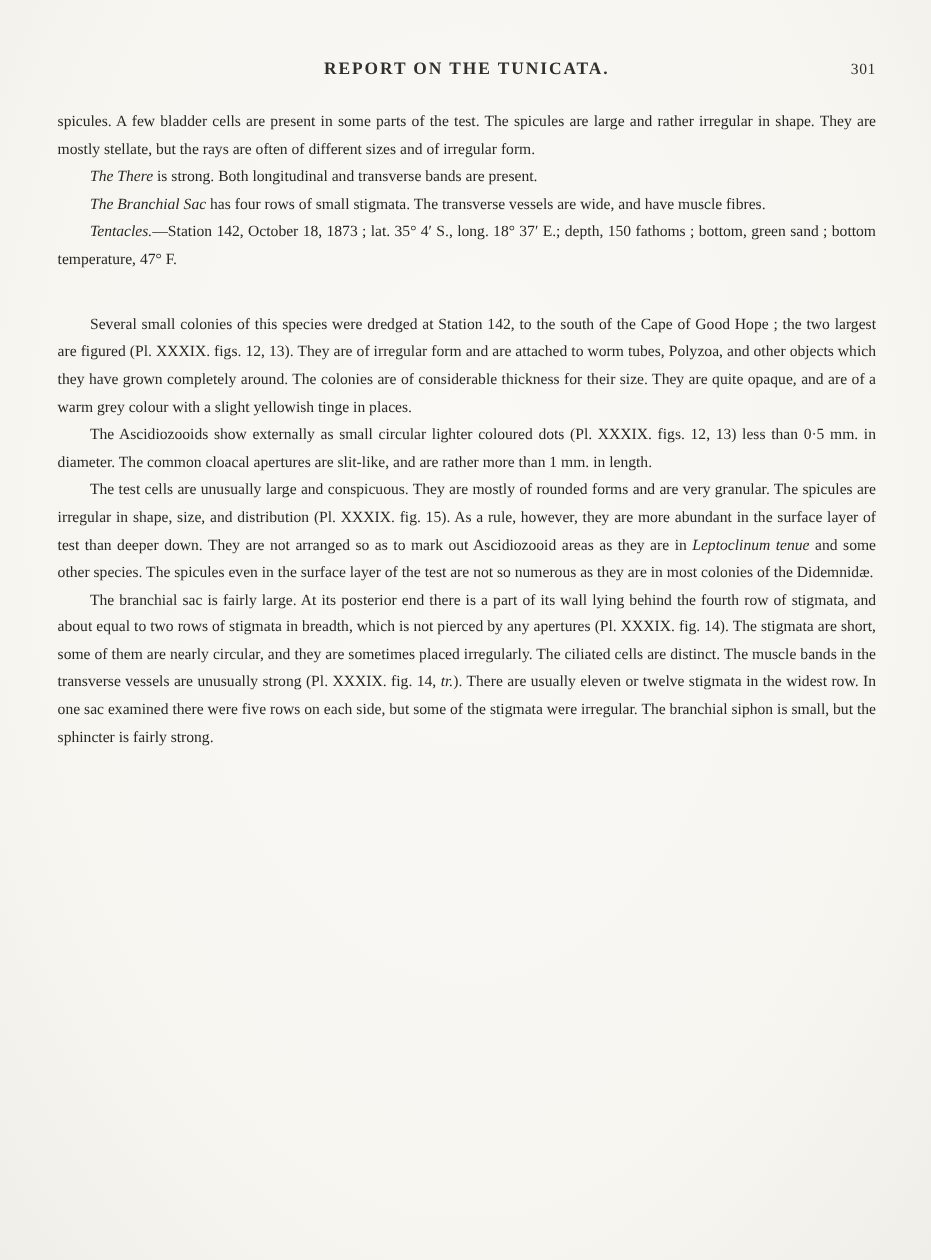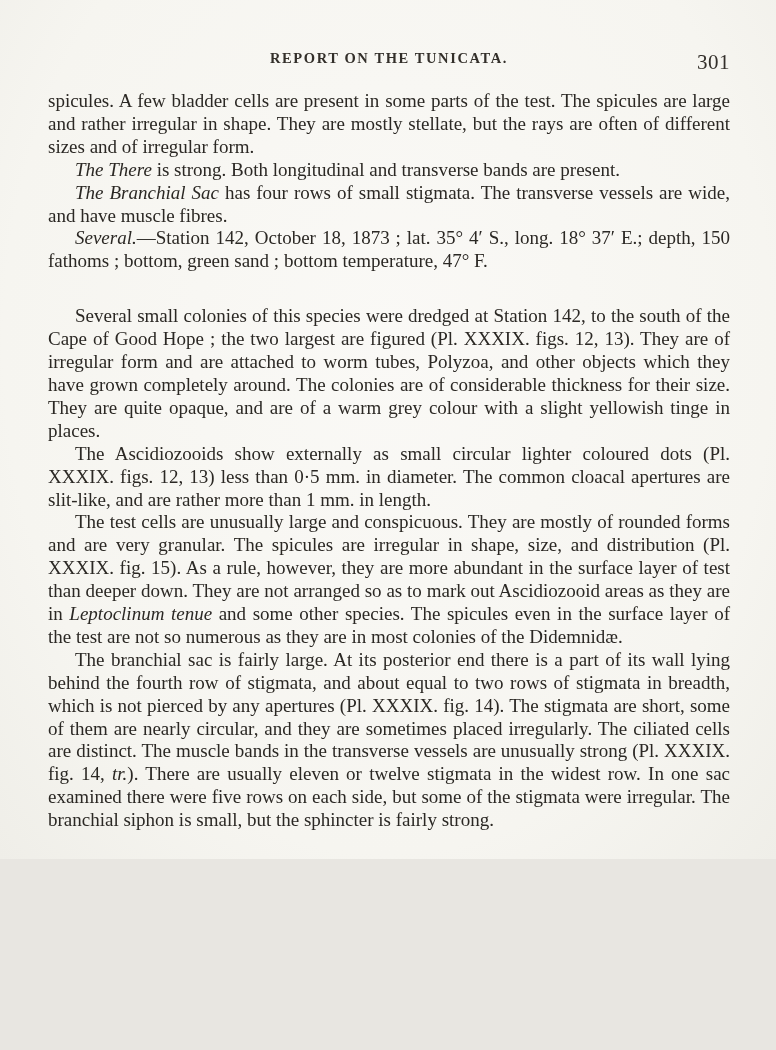--- a/index.html
+++ b/index.html
@@ -3,21 +3,21 @@
 <meta charset="utf-8">
 <style>
   html, body {
     margin: 0;
     padding: 0;
     background: #e8e6e1;
   }
   .page {
     position: relative;
     width: 776px;
-    height: 859px;
+    height: 1050px;
     box-sizing: border-box;
     margin: 0 auto;
     padding: 50px 46px 0 48px;
     background: #f8f7f3;
     background-image: radial-gradient(ellipse at 50% 40%, #faf9f6 0%, #f6f5f0 70%, #efeee8 100%);
     color: #2b2824;
     font-family: "Liberation Serif", "DejaVu Serif", serif;
     overflow: hidden;
   }
   .running-head {
@@ -29,26 +29,26 @@
     text-align: center;
     font-size: 14.5px;
     letter-spacing: 1.6px;
     font-weight: 600;
     color: #332f2a;
   }
   .page-number {
     position: absolute;
     right: 0;
     top: 0;
-    font-size: 21px;
+    font-size: 13px;
     letter-spacing: 0.5px;
     color: #332f2a;
   }
   .body-text {
-    font-size: 19px;
+    font-size: 13px;
     line-height: 22.9px;
     text-align: justify;
     color: #2b2824;
   }
   .body-text p {
     margin: 0;
   }
   .body-text p.indent {
     text-indent: 27px;
   }
@@ -64,19 +64,19 @@
 
 <div class="page">
   <header class="running-head">
     <div class="head-title">REPORT ON THE TUNICATA.</div>
     <div class="page-number">301</div>
   </header>
   <main class="body-text">
       <p class=""><span>spicules.  A few bladder cells are present in some parts of the test.  The spicules are large and rather irregular in shape.  They are mostly stellate, but the rays are often of different sizes and of irregular form.</span></p>
       <p class="indent"><span class="italic">The There</span><span> is strong.  Both longitudinal and transverse bands are present.</span></p>
       <p class="indent"><span class="italic">The Branchial Sac</span><span> has four rows of small stigmata.  The transverse vessels are wide, and have muscle fibres.</span></p>
-      <p class="indent"><span class="italic">Several.</span><span>—Station 142, October 18, 1873 ; lat. 35° 4′ S., long. 18° 37′ E.; depth, 150 fathoms ; bottom, green sand ; bottom temperature, 47° F.</span></p>
+      <p class="indent"><span class="italic">Tentacles.</span><span>—Station 142, October 18, 1873 ; lat. 35° 4′ S., long. 18° 37′ E.; depth, 150 fathoms ; bottom, green sand ; bottom temperature, 47° F.</span></p>
       <p class="indent section-start"><span>Several small colonies of this species were dredged at Station 142, to the south of the Cape of Good Hope ; the two largest are figured (Pl. XXXIX. figs. 12, 13).  They are of irregular form and are attached to worm tubes, Polyzoa, and other objects which they have grown completely around.  The colonies are of considerable thickness for their size.  They are quite opaque, and are of a warm grey colour with a slight yellowish tinge in places.</span></p>
       <p class="indent"><span>The Ascidiozooids show externally as small circular lighter coloured dots (Pl. XXXIX. figs. 12, 13) less than 0·5 mm. in diameter.  The common cloacal apertures are slit-like, and are rather more than 1 mm. in length.</span></p>
       <p class="indent"><span>The test cells are unusually large and conspicuous.  They are mostly of rounded forms and are very granular.  The spicules are irregular in shape, size, and distribution (Pl. XXXIX. fig. 15).  As a rule, however, they are more abundant in the surface layer of test than deeper down.  They are not arranged so as to mark out Ascidiozooid areas as they are in </span><span class="italic">Leptoclinum tenue</span><span> and some other species.  The spicules even in the surface layer of the test are not so numerous as they are in most colonies of the Didemnidæ.</span></p>
       <p class="indent"><span>The branchial sac is fairly large.  At its posterior end there is a part of its wall lying behind the fourth row of stigmata, and about equal to two rows of stigmata in breadth, which is not pierced by any apertures (Pl. XXXIX. fig. 14).  The stigmata are short, some of them are nearly circular, and they are sometimes placed irregularly.  The ciliated cells are distinct.  The muscle bands in the transverse vessels are unusually strong (Pl. XXXIX. fig. 14, </span><span class="italic">tr.</span><span>).  There are usually eleven or twelve stigmata in the widest row.  In one sac examined there were five rows on each side, but some of the stigmata were irregular.  The branchial siphon is small, but the sphincter is fairly strong.</span></p>
     </main>
 </div>
 
 </body></html>

